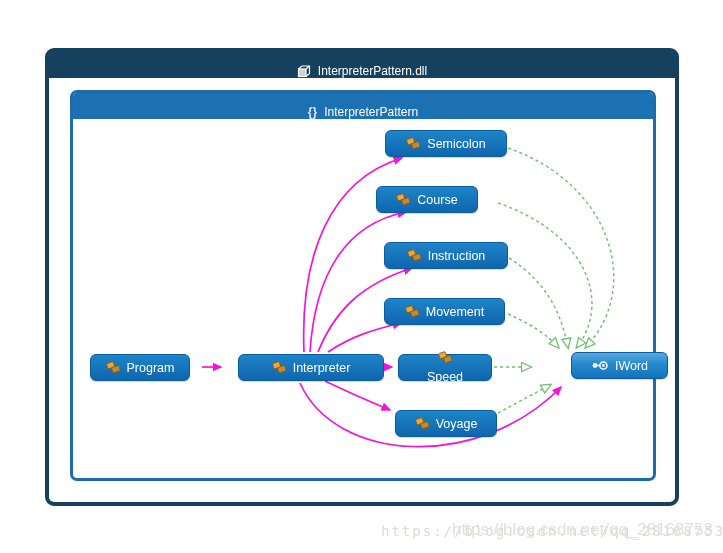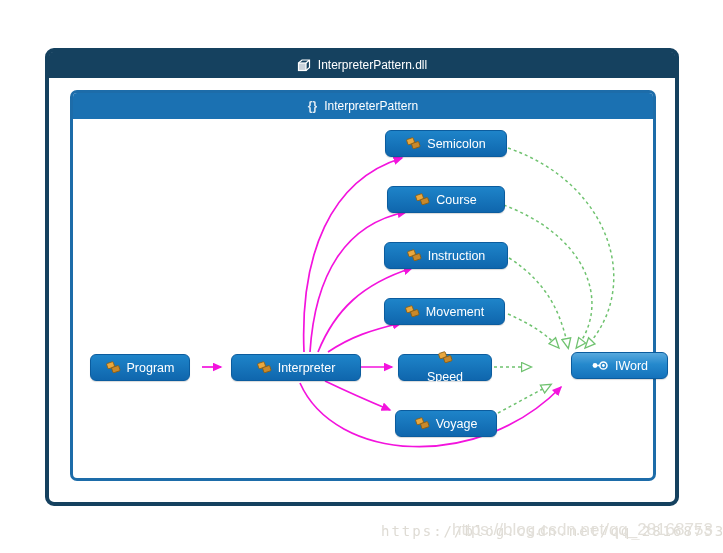--- a/index.html
+++ b/index.html
@@ -7,39 +7,39 @@
        font-family:"Liberation Sans", sans-serif;}
 
   
   .group{position:absolute;box-sizing:border-box;background:#ffffff;}
   .group-outer{left:45px;top:48px;width:634px;height:458px;
       border:4px solid #15415f;border-radius:9px;}
   .group-outer .group-header{background:#15415f;}
   .group-inner{left:70px;top:90px;width:586px;height:391px;
       border:3px solid #1d6ca9;border-radius:7px;}
   .group-inner .group-header{background:#1b71b2;}
-  .group-header{height:26px;display:flex;align-items:center;justify-content:center;
+  .group-header{height:26px;display:flex;align-items:flex-end;justify-content:center;
       gap:7px;color:#ffffff;font-size:12px;border-radius:4px 4px 0 0;}
   .group-header .gh-icon{display:flex;align-items:center;}
 
   
   #edge-layer{position:absolute;left:0;top:0;width:723px;height:553px;
       pointer-events:none;z-index:2;}
 
   
   .node{position:absolute;box-sizing:border-box;height:27px;z-index:3;
       display:flex;align-items:center;justify-content:center;gap:6px;
       color:#ffffff;font-size:12.5px;border-radius:6px;cursor:default;
       background:linear-gradient(#1e84c9,#0f66ad);
       border:1px solid #0b5c9e;box-shadow:0 1px 1px rgba(0,0,0,.15);}
   .node-iword{background:linear-gradient(#58a9dd 0%,#2589cd 45%,#1472bb 100%);}
   .n-program    {left:90px; top:354px;width:100px;}
-  .n-interpreter{left:231px;top:354px;width:130px;}
+  .n-interpreter{left:238px;top:354px;width:146px;}
   .n-semicolon  {left:385px;top:130px;width:122px;}
-  .n-course     {left:387px;top:186px;width:118px;}
+  .n-course     {left:376px;top:186px;width:102px;}
   .n-instruction{left:384px;top:242px;width:124px;}
   .n-movement   {left:384px;top:298px;width:121px;}
   .n-speed      {left:398px;top:354px;width:94px;flex-direction:column;}
   .n-voyage     {left:395px;top:410px;width:102px;}
   .n-iword      {left:536px;top:352px;width:97px;margin-left:35px;}
   .node .ic{display:flex;align-items:center;flex:0 0 auto;}
 
   
   .wm{position:absolute;z-index:5;white-space:nowrap;pointer-events:none;}
   .wm1{left:381px;top:523px;color:#dedbd4;font-family:"DejaVu Sans Mono",monospace;

